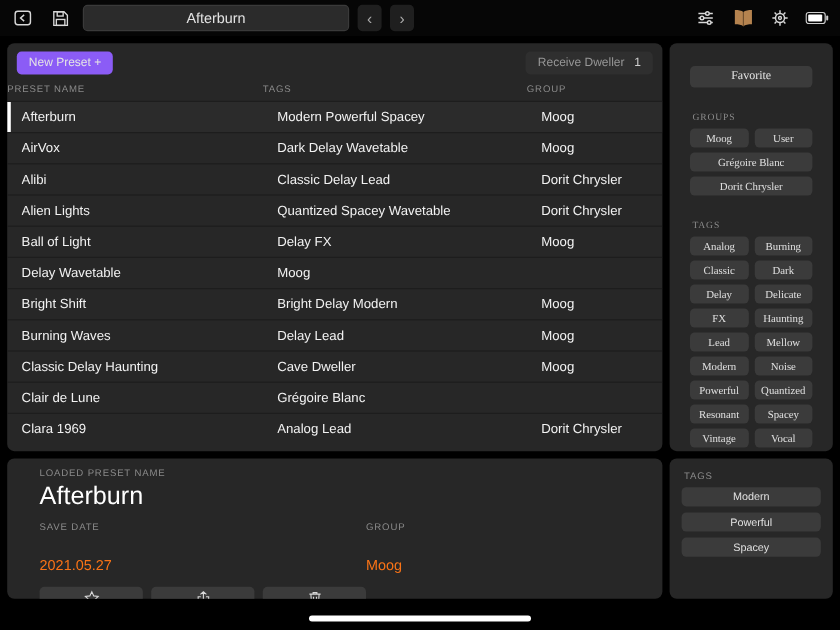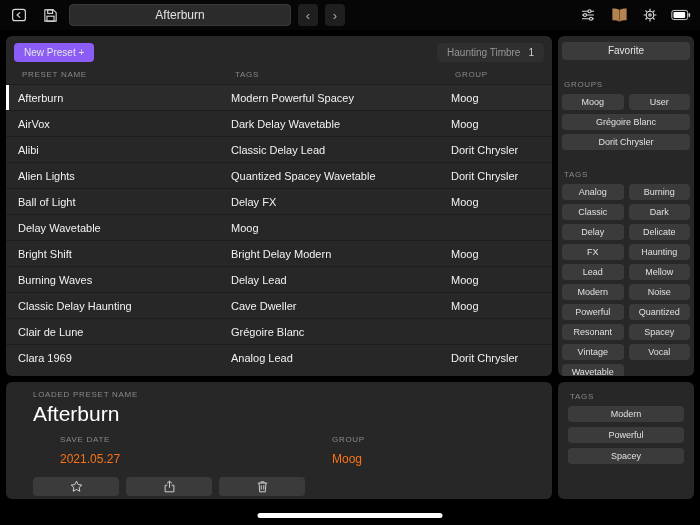--- a/index.html
+++ b/index.html
@@ -31,48 +31,48 @@
   .panel { background:#272727; border-radius:6px; overflow:hidden; }
 
   
   .preset-toolbar { display:flex; justify-content:space-between; align-items:center; padding:7px 8px 5px; }
   .btn { background:#8b5cf6; color:#e5e5e5; font-size:10px; padding:4px 10px; border-radius:4px; }
   .receive-btn { background:#2f2f2f; color:#979797; display:flex; gap:8px; align-items:center; }
   .receive-btn .count { color:#cfcfcf; }
 
   .table-header {
     display:grid; grid-template-columns:213px 220px 1fr;
-    padding:3px 16px 5px; color:#8a8a8a; font-size:8px; letter-spacing:.7px;
+    padding:3px 0 5px; color:#8a8a8a; font-size:8px; letter-spacing:.7px;
   }
   .row {
     position:relative;
     display:grid; grid-template-columns:213px 220px 1fr; align-items:center;
     height:26px; padding:0 12px; border-top:1px solid #1d1d1d;
     font-size:11px; color:#f2f2f2; cursor:pointer;
   }
   .row.selected::before { content:""; position:absolute; left:0; top:0; bottom:0; width:3px; background:#fff; }
   .row.selected { background:#2b2b2b; }
   .cell { overflow:hidden; white-space:nowrap; text-overflow:ellipsis; }
 
   
-  .filter-panel { padding:4px; }
+  .filter-panel { padding:17px;font-family:Liberation Serif, serif; }
   .fav-btn { width:100%; height:18px; background:#3b3b3b; border-radius:4px; color:#e5e5e5; font-size:10px; }
   .section-label { font-size:8px; color:#8a8a8a; letter-spacing:.7px; margin:20px 2px 5px; }
   .btn-grid { display:grid; grid-template-columns:1fr 1fr; gap:4px 5px; }
   .tag-btn {
     height:16px; background:#3b3b3b; border-radius:4px; color:#e0e0e0; font-size:9px;
     display:flex; align-items:center; justify-content:center; padding:0 2px; white-space:nowrap; overflow:hidden;
   }
   .groups-grid .tag-btn:nth-of-type(3), .groups-grid .tag-btn:nth-of-type(4) { grid-column:1 / -1; }
 
   
   .loaded-panel { padding:8px 27px; }
   .mini-label { font-size:8px; color:#8a8a8a; letter-spacing:.7px; }
   .loaded-name { font-size:21px; font-weight:400; color:#fff; margin:3px 0 9px; }
-  .meta-grid { display:grid; grid-template-columns:272px 1fr; row-gap:8px;margin-left:27px; }
+  .meta-grid { display:grid; grid-template-columns:272px 1fr; row-gap:20px; }
   .meta-value { font-size:12px; color:#f97316; }
   .actions { display:flex; gap:7px; margin-top:11px; }
   .action-btn { width:86px; height:19px; background:#3b3b3b; border-radius:4px; display:flex; align-items:center; justify-content:center; }
 
   
   .loaded-tags-panel { padding:8px 10px; }
   .stack { display:flex; flex-direction:column; gap:5px; }
   .stack .tag-btn { width:100%; }
 
   
@@ -147,21 +147,21 @@
     </span>
   </div>
 </div>
 
 <div class="content">
 
   <div class="panel">
     <div class="preset-toolbar">
       <button class="btn">New Preset +</button>
       <button class="btn receive-btn">
-        <span>Haunting Timbre</span>
+        <span>Receive Dweller</span>
         <span class="count">1</span>
       </button>
     </div>
     <div class="table-header">
       <span>PRESET NAME</span>
       <span>TAGS</span>
       <span>GROUP</span>
     </div>
     <div>
 

